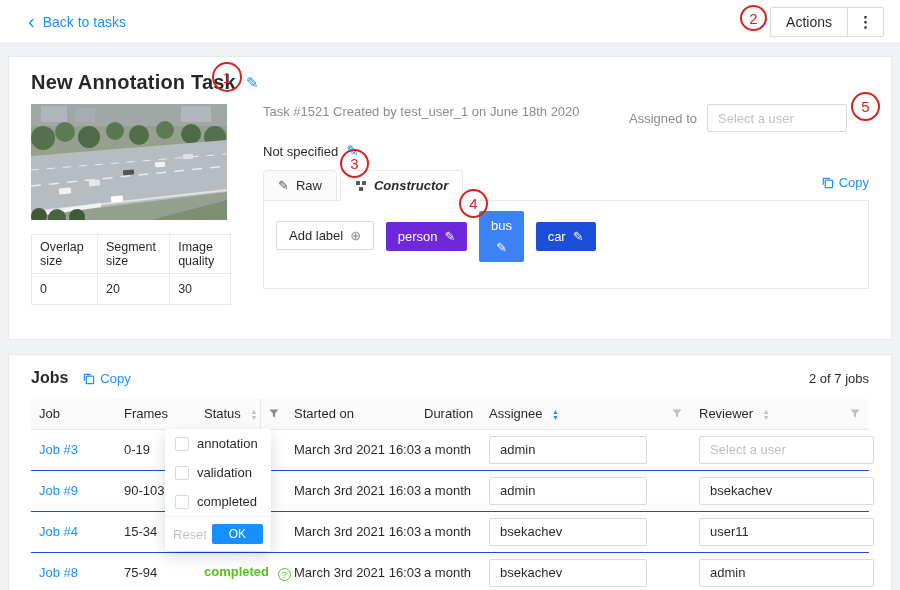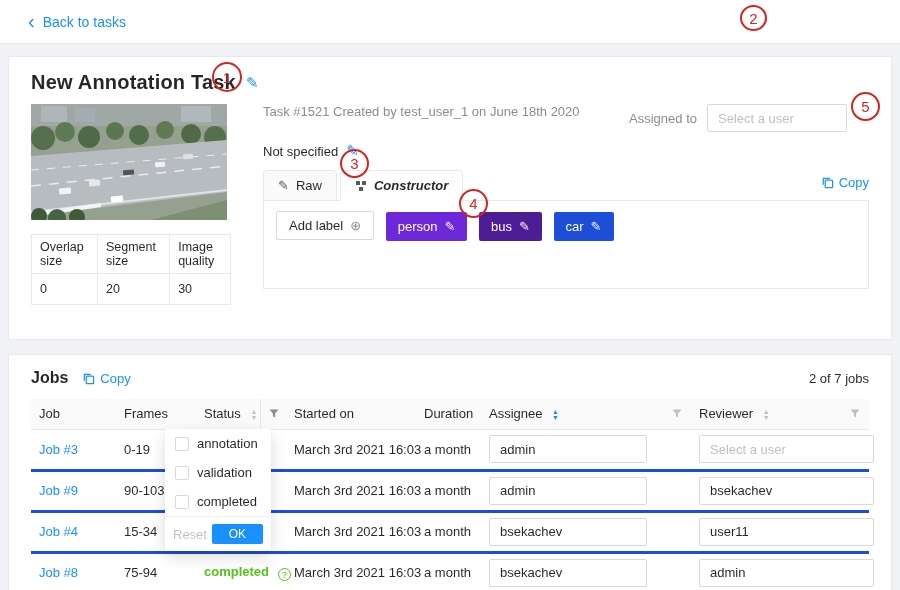--- a/index.html
+++ b/index.html
@@ -62,21 +62,21 @@
   .chip .edit { color:rgba(255,255,255,.95); font-size:13px; }
   
   .jobs-card { margin-top:14px; padding:14px 22px 0; height:250px; position:relative; }
   .jobs-head { display:flex; align-items:center; }
   .jobs-title { font-size:16px; font-weight:700; }
   .jobs-head .copy-link { margin-left:14px; padding-bottom:0; }
   .jobs-count { margin-left:auto; }
   table.jobs { width:100%; border-collapse:collapse; margin-top:12px; table-layout:fixed; font-size:13px; }
   .jobs th { background:#fafafa; padding:0 8px; height:30px; text-align:left; font-weight:400;
     border-bottom:1px solid #e8e8e8; position:relative; white-space:nowrap; }
-  .jobs td { padding:0 8px; height:41px; border-bottom:3px solid #1d4ed8; white-space:nowrap; }
+  .jobs td { padding:0 8px; height:41px; border-bottom:1px solid #1d4ed8; white-space:nowrap; }
   .job-link { color:#1890ff; cursor:pointer; }
   .sorter { display:inline-flex; flex-direction:column; margin-left:6px; vertical-align:middle; }
   .sorter i { font-style:normal; font-size:7px; line-height:6px; color:#bfbfbf; }
   .sorter.active i { color:#1890ff; }
   .funnel { position:absolute; right:8px; top:50%; transform:translateY(-50%); cursor:pointer; line-height:0; }
   .th-split { position:absolute; right:0; top:0; bottom:0; width:26px; border-left:1px solid #e8e8e8;
     display:flex; align-items:center; justify-content:center; cursor:pointer; }
   .status-completed { color:#52c41a; font-weight:600; }
   .qmark { display:inline-flex; width:13px; height:13px; border:1px solid #52c41a; border-radius:50%;
     color:#52c41a; font-size:9px; align-items:center; justify-content:center; margin-left:5px; vertical-align:-2px; }
@@ -101,20 +101,26 @@
   .c5 { left:851px; top:92px; width:29px; height:29px; }
 </style>
 </head>
 <body>
 
 <div class="topbar">
   <a class="back">
     <span class="back-ico">‹</span>
     <span>Back to tasks</span>
   </a>
+  <div class="actions-group">
+    <button class="btn">Actions</button>
+    <button class="btn more">
+      <span>⋮</span>
+    </button>
+  </div>
 </div>
 
 <div class="card task-card">
   <div class="title-row">
     <h1>New Annotation Task</h1>
     <span class="edit">✎</span>
   </div>
   <div class="task-body">
     <div class="left-col">
 
@@ -203,21 +209,21 @@
         </div>
         <div class="labels-box">
           <button class="add-label">
             <span>Add label</span>
             <span class="plus">⊕</span>
           </button>
           <span class="chip" style="background-color: #6d28d9;">
             <span>person</span>
             <span class="edit">✎</span>
           </span>
-          <span class="chip" style="background-color: #4c1d95;">
+          <span class="chip" style="background-color: #3b82f6; flex-direction: column;">
             <span>bus</span>
             <span class="edit">✎</span>
           </span>
           <span class="chip" style="background-color: #1d4ed8;">
             <span>car</span>
             <span class="edit">✎</span>
           </span>
         </div>
       </div>
     </div>

